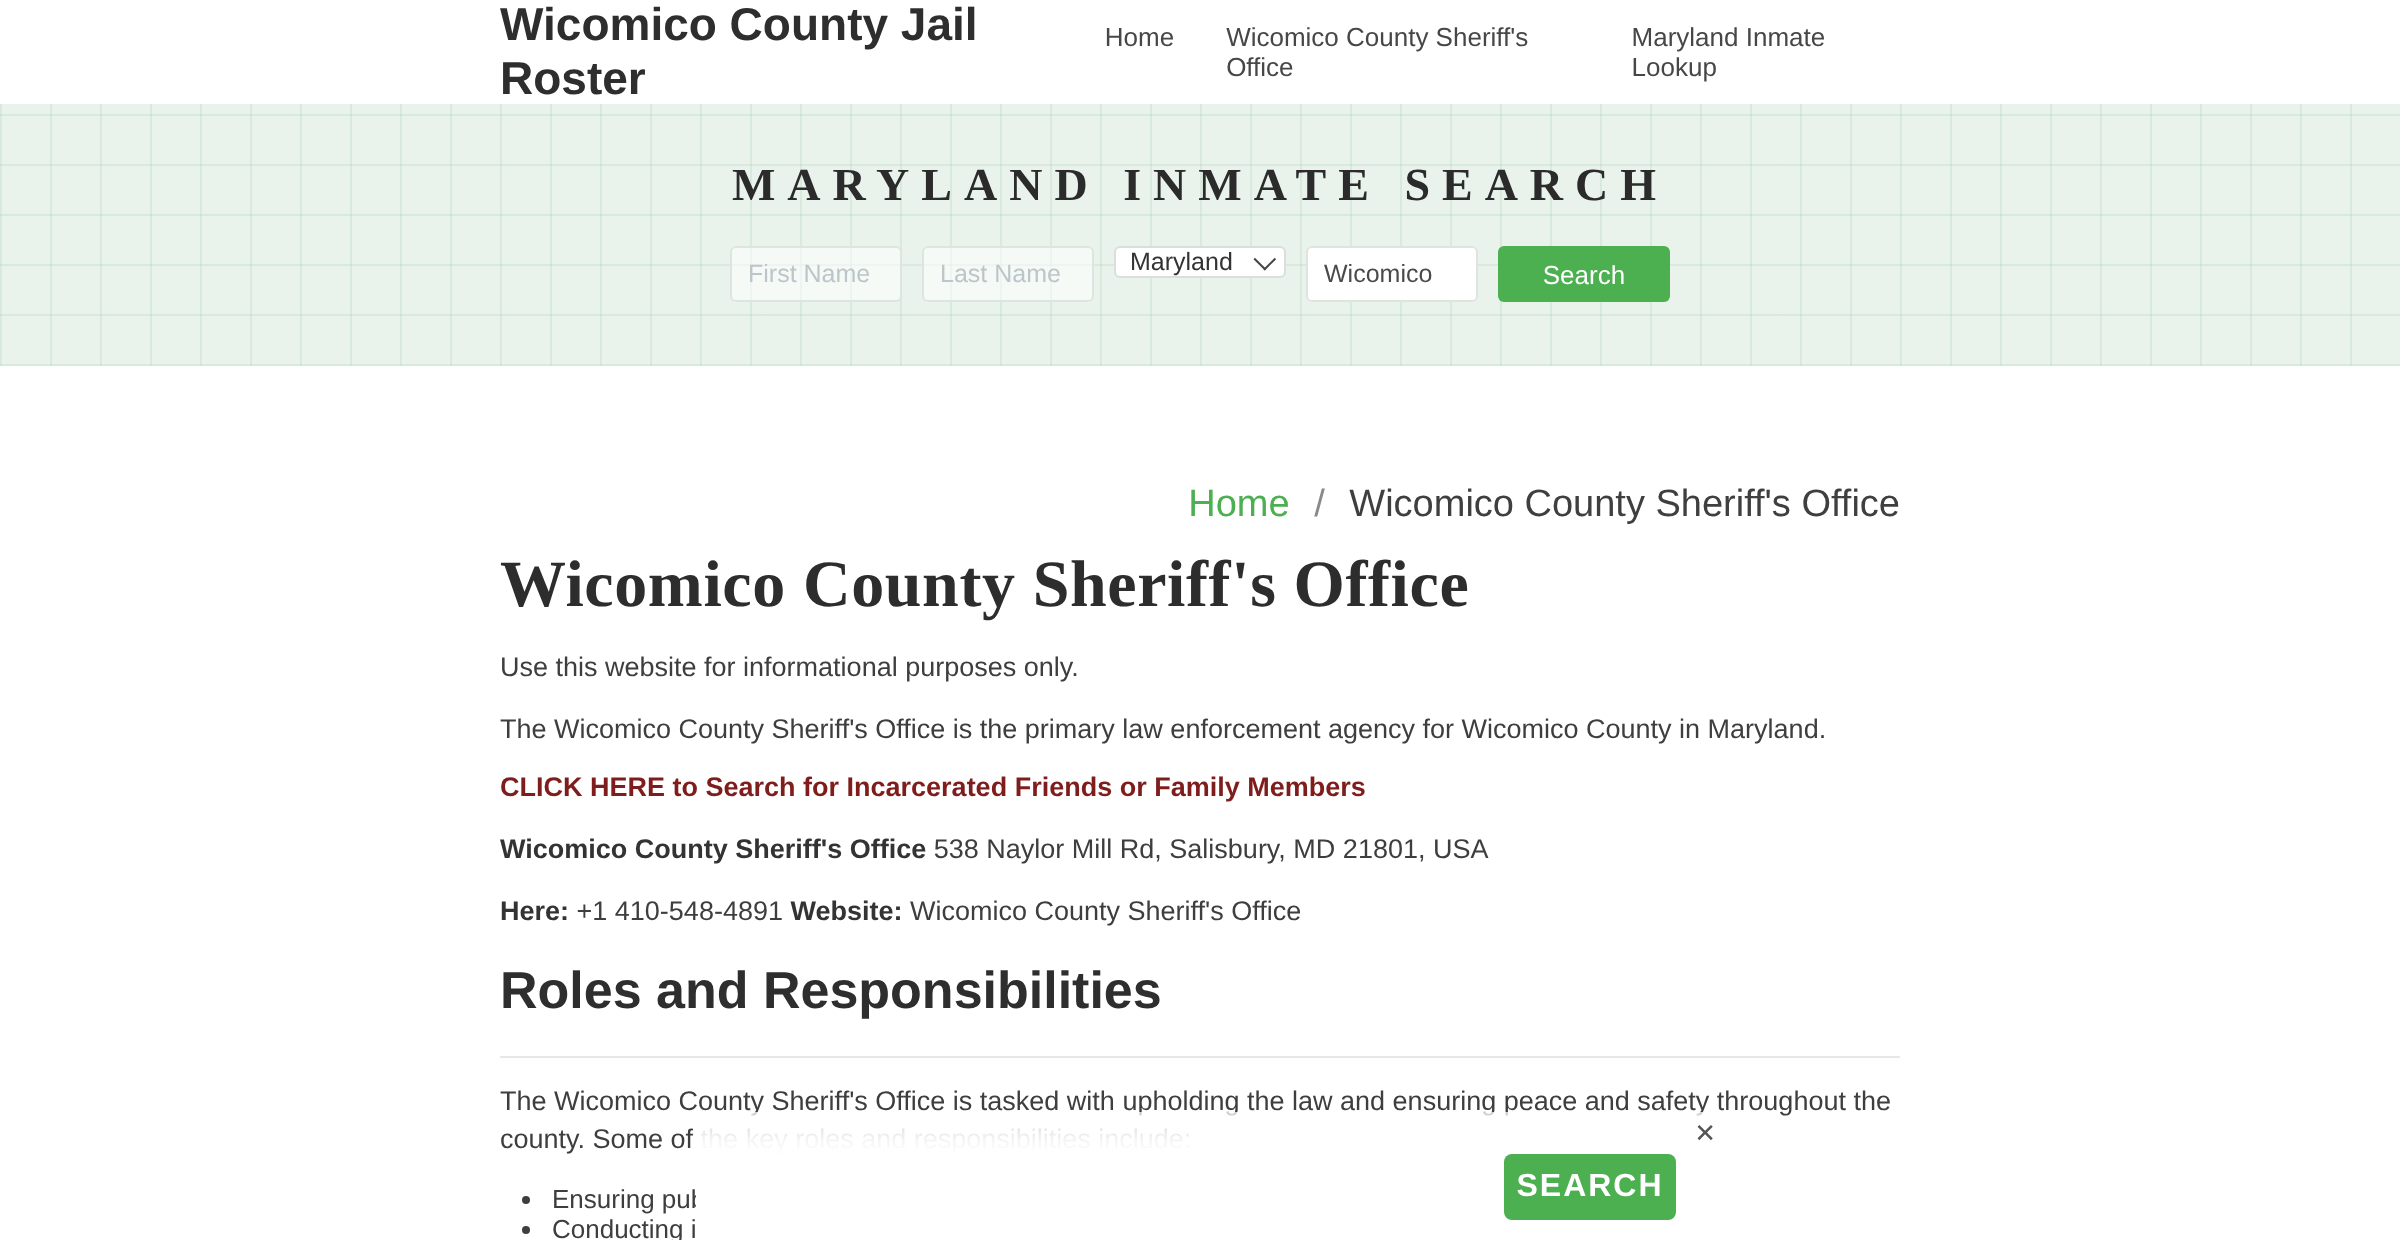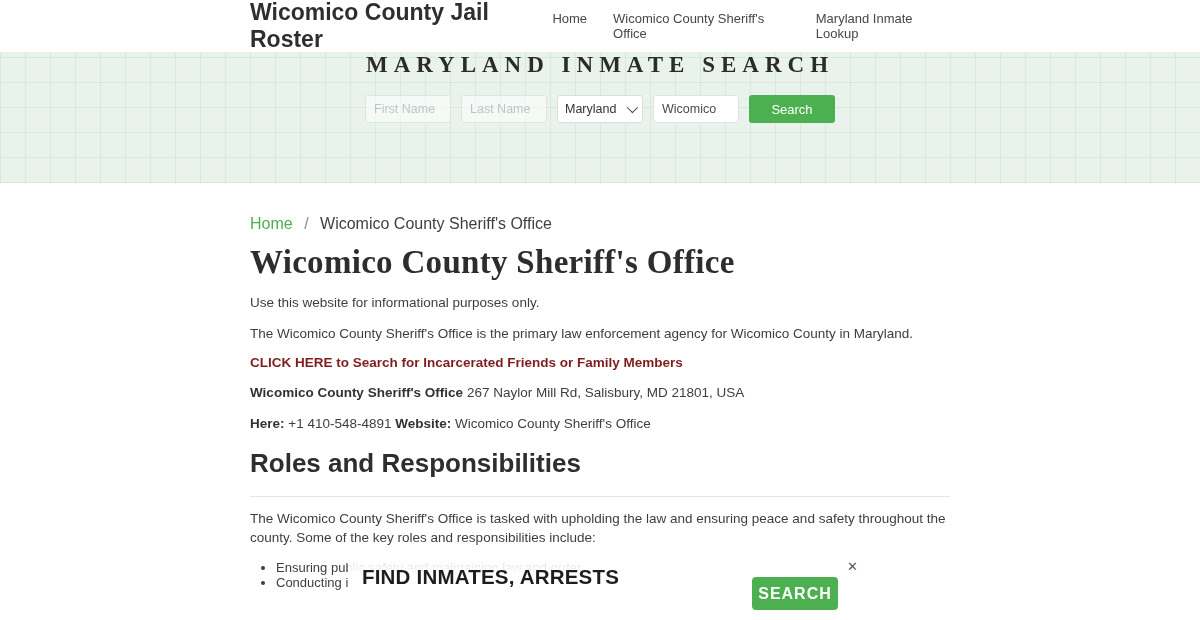--- a/index.html
+++ b/index.html
@@ -15,38 +15,38 @@
   .nav { display: flex; gap: 26px; }
   .nav a { font-size: 13px; color: #474747; text-decoration: none; cursor: pointer; }
 
   
   .hero { height: 131px; background-color: #e9f3ec;
     background-image:
       repeating-linear-gradient(0deg,  rgba(173,207,187,0.28) 0 1px, transparent 1px 25px),
       repeating-linear-gradient(90deg, rgba(173,207,187,0.28) 0 1px, transparent 1px 25px);
     text-align: center; }
   .hero-title { font-family: "Liberation Serif", serif; font-weight: bold;
-    font-size: 23px; letter-spacing: 6px; color: #2b2b2b; }
+    font-size: 23px; letter-spacing: 6px; color: #2b2b2b; padding-top: 28px; }
   .hero-form { margin-top: 17px; display: flex; justify-content: center; gap: 10px; }
   .hero-form .fld { width: 86px; height: 28px; border: 1px solid #dde5df; border-radius: 3px;
     font-size: 12.5px; padding: 12px 8px; font-family: "Liberation Sans", sans-serif; }
   .inp-ghost { background: rgba(255,255,255,0.55); color: #555; }
   .inp-ghost::placeholder { color: #bcc5c9; opacity: 1; }
   .inp-solid { background: #ffffff; color: #4a4a4a; }
-  .select-box { width: 86px; height: 28px; background: #ffffff; border: 1px solid #d9dfdb;
+  .select-box { width: 86px; height: 16px; background: #ffffff; border: 1px solid #d9dfdb;
     border-radius: 3px; display: flex; align-items: center; justify-content: space-between;
     padding: 0 7px; font-size: 12.5px; color: #333; cursor: pointer; }
   .chev { width: 8px; height: 8px; border-right: 1.5px solid #444; border-bottom: 1.5px solid #444;
     transform: rotate(45deg) translateY(-2px); }
   .btn-green { width: 86px; height: 28px; background: #4CAF50; color: #fff; border: none;
     border-radius: 3px; font-size: 13px; cursor: pointer; font-family: "Liberation Sans", sans-serif; }
 
   
   .container { width: 700px; margin: 0 auto; }
-  .breadcrumb { margin-top: 32px; font-size: 16px; color: #3f3f3f; }
+  .breadcrumb { margin-top: 59px; font-size: 19px; color: #3f3f3f; text-align: right; }
   .breadcrumb .bc-home { color: #4CAF50; text-decoration: none; cursor: pointer; }
   .breadcrumb .bc-sep { color: #8a8a8a; margin: 0 7px; }
 
   h1.page-title { font-family: "Liberation Serif", serif; font-weight: bold;
     font-size: 33px; color: #2d2d2d; margin-top: 11px; letter-spacing: 0.3px; }
 
   .para { font-size: 13.5px; color: #3e3e3e; margin-top: 12px; line-height: 19px; }
   .para b { color: #333; }
   .cta { display: inline-block; margin-top: 12px; font-size: 13.5px; font-weight: bold;
     color: #7f1d1d; text-decoration: none; cursor: pointer; text-align: center; }
@@ -107,36 +107,35 @@
   </div>
 
   <h1 class="page-title">Wicomico County Sheriff's Office</h1>
 
   <p class="para">Use this website for informational purposes only.</p>
   <p class="para">The Wicomico County Sheriff's Office is the primary law enforcement agency for Wicomico County in Maryland.</p>
 
   <a class="cta">CLICK HERE to Search for Incarcerated Friends or Family Members</a>
 
 
-  <p class="para"><b>Wicomico County Sheriff's Office</b><span> 267 Naylor Mill Rd, Salisbury, MD 21801, USA</span></p>
+  <p class="para"><b>Wicomico County Sheriff's Office</b><span> 538 Naylor Mill Rd, Salisbury, MD 21801, USA</span></p>
 
   <p class="para"><b>Here:</b><span> +1 410-548-4891 </span><b>Website:</b><span> Wicomico County Sheriff's Office</span></p>
 
   <h2 class="section-title">Roles and Responsibilities</h2>
   <hr class="rule">
 
   <p class="para">The Wicomico County Sheriff's Office is tasked with upholding the law and ensuring peace and safety throughout the county. Some of the key roles and responsibilities include:</p>
 
   <ul class="roles">
     <li>Ensuring public safety and maintaining law and order</li>
     <li>Conducting investigations of crimes occurring within Wicomico County</li>
 
   </ul>
 
 </main>
 
 <div class="ad">
   <div class="ad-text">
-    <div>FIND INMATES, ARRESTS</div>
   </div>
   <button class="ad-search">SEARCH</button>
   <span class="ad-close">✕</span>
 </div>
 
 </body></html>

